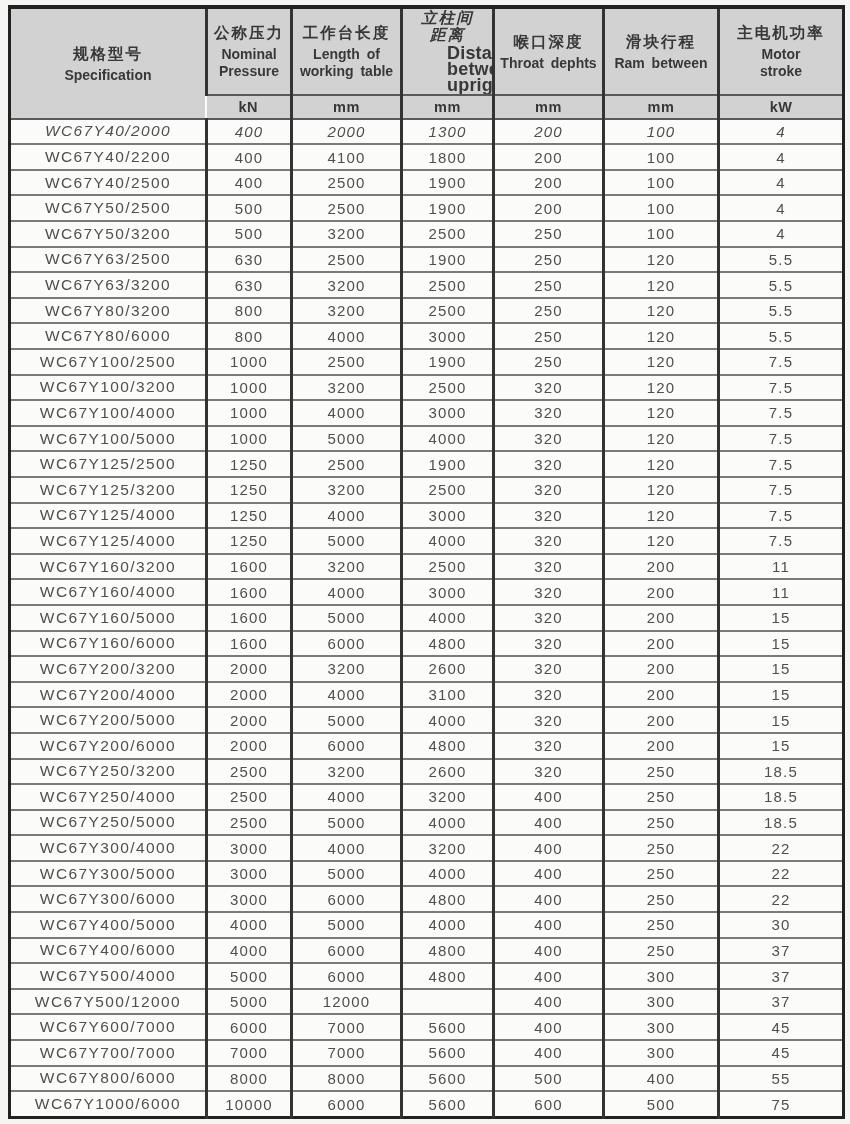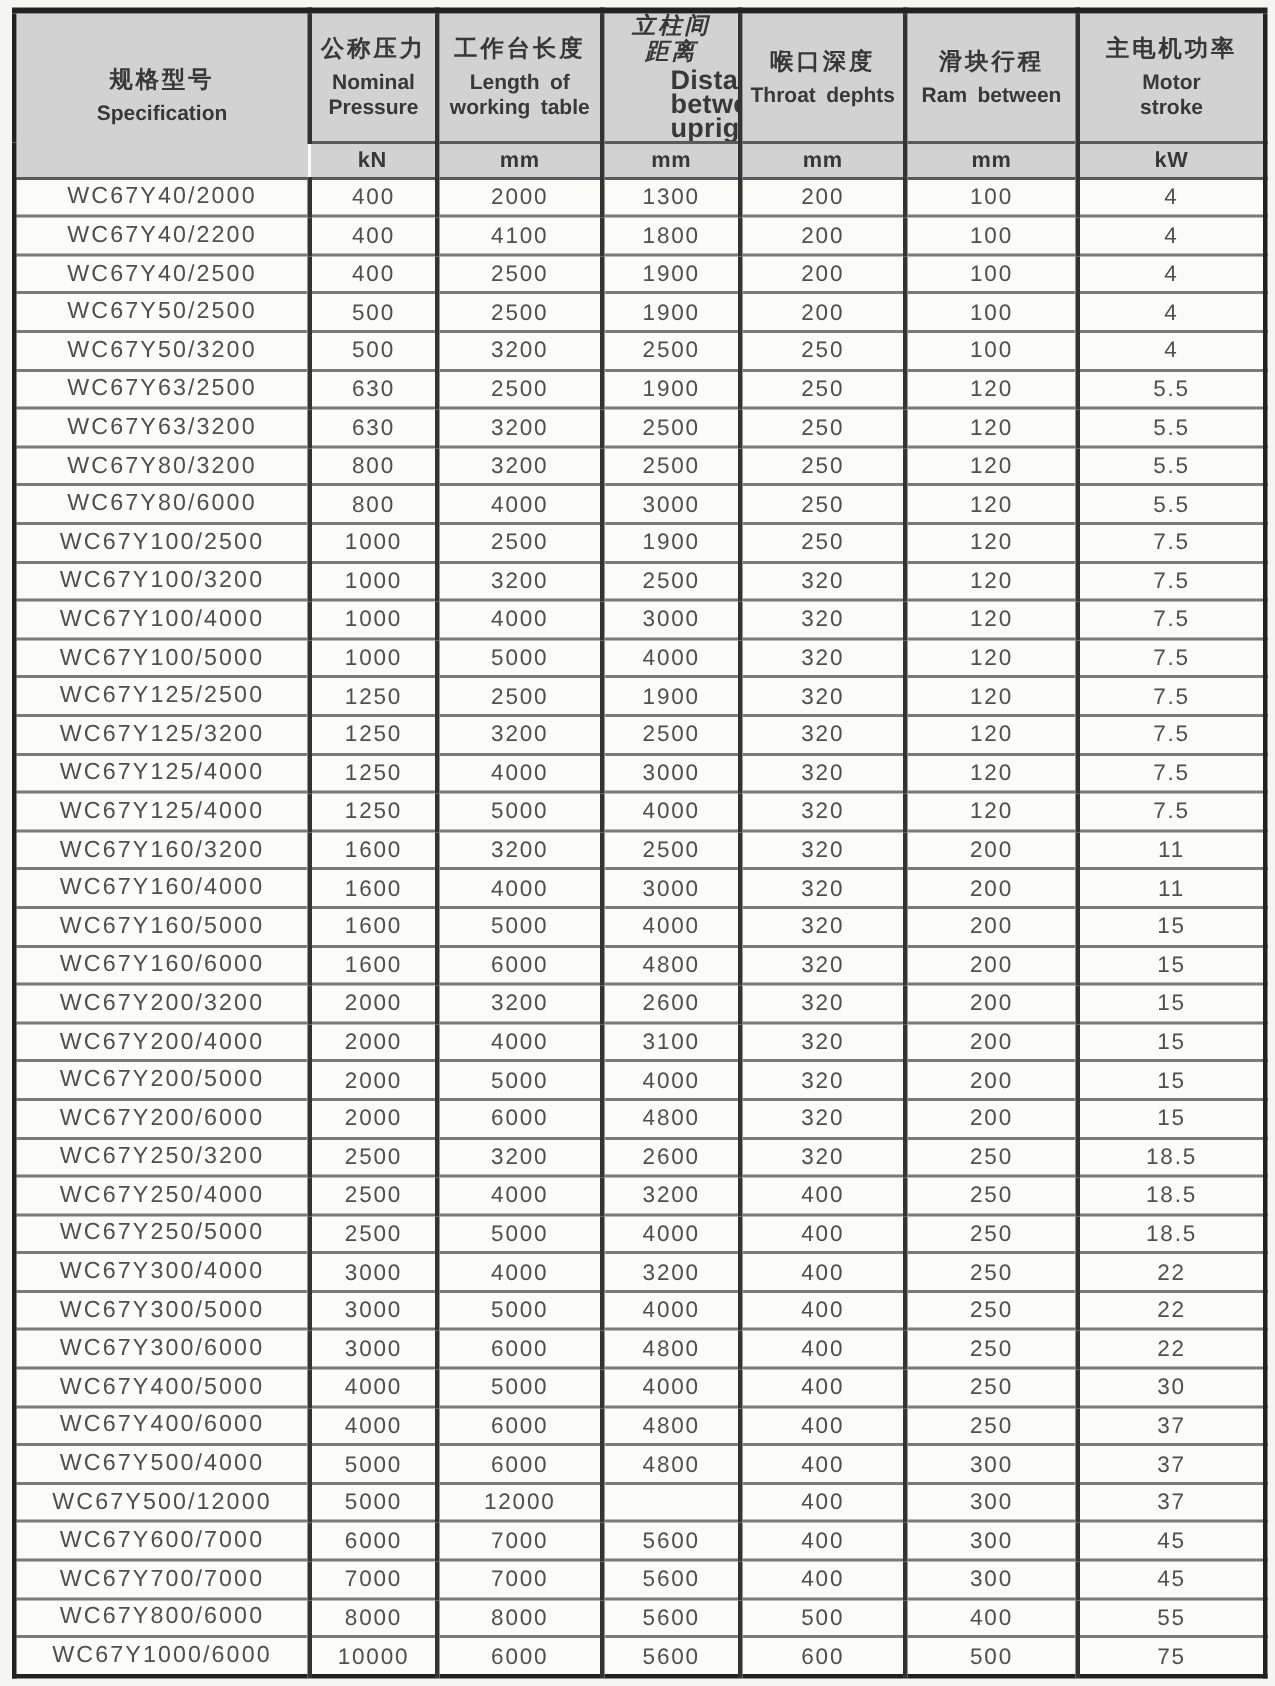--- a/index.html
+++ b/index.html
@@ -67,21 +67,21 @@
   }
 
   tbody td {
     height: 23.6px;
     border-top: 2px solid #7a7a7a;
     color: #4f4f4f;
     font-size: 15px;
     letter-spacing: 1.2px;
     background: #fbfbfa;
   }
-  tbody tr:first-child td { border-top-color: #5a5a5a; }
+  tbody tr:first-child td { border-top-color: #5a5a5a; font-style: italic; }
   tbody td.col-0 { font-size: 15.5px; letter-spacing: 1.4px; }
 </style>
 </head>
 <body>
 
 <div class="wrap">
   <table class="spec-table">
     <colgroup>
       <col class="c0">
         <col class="c1">

